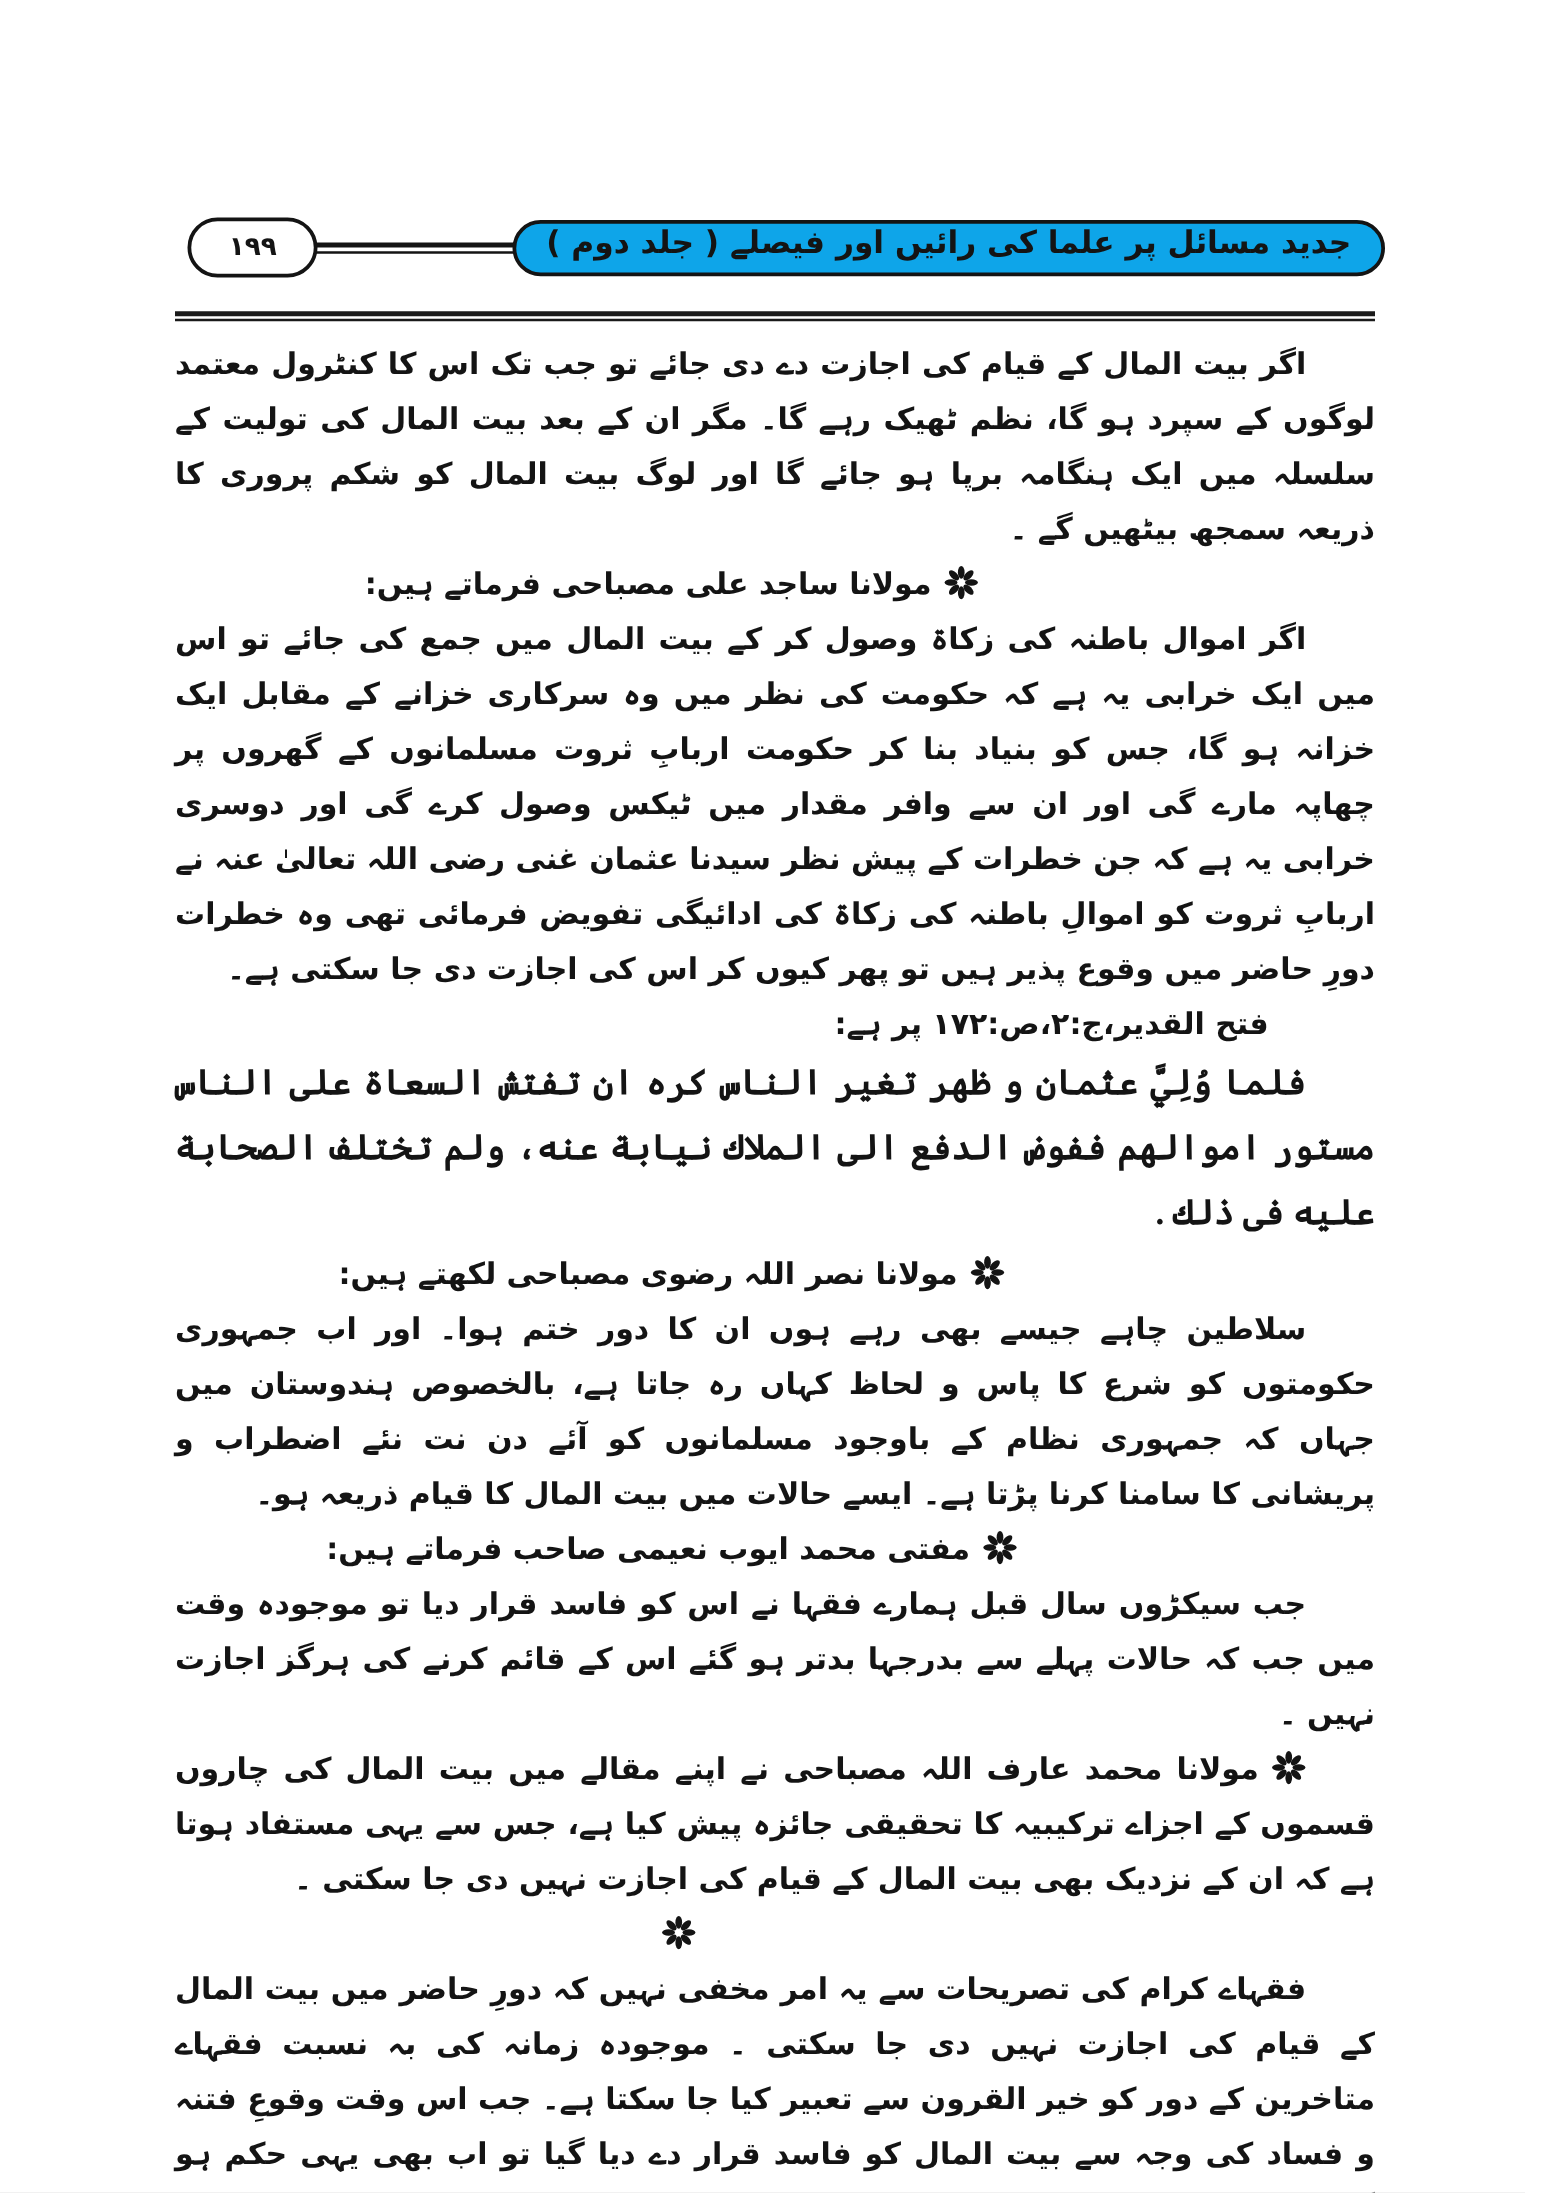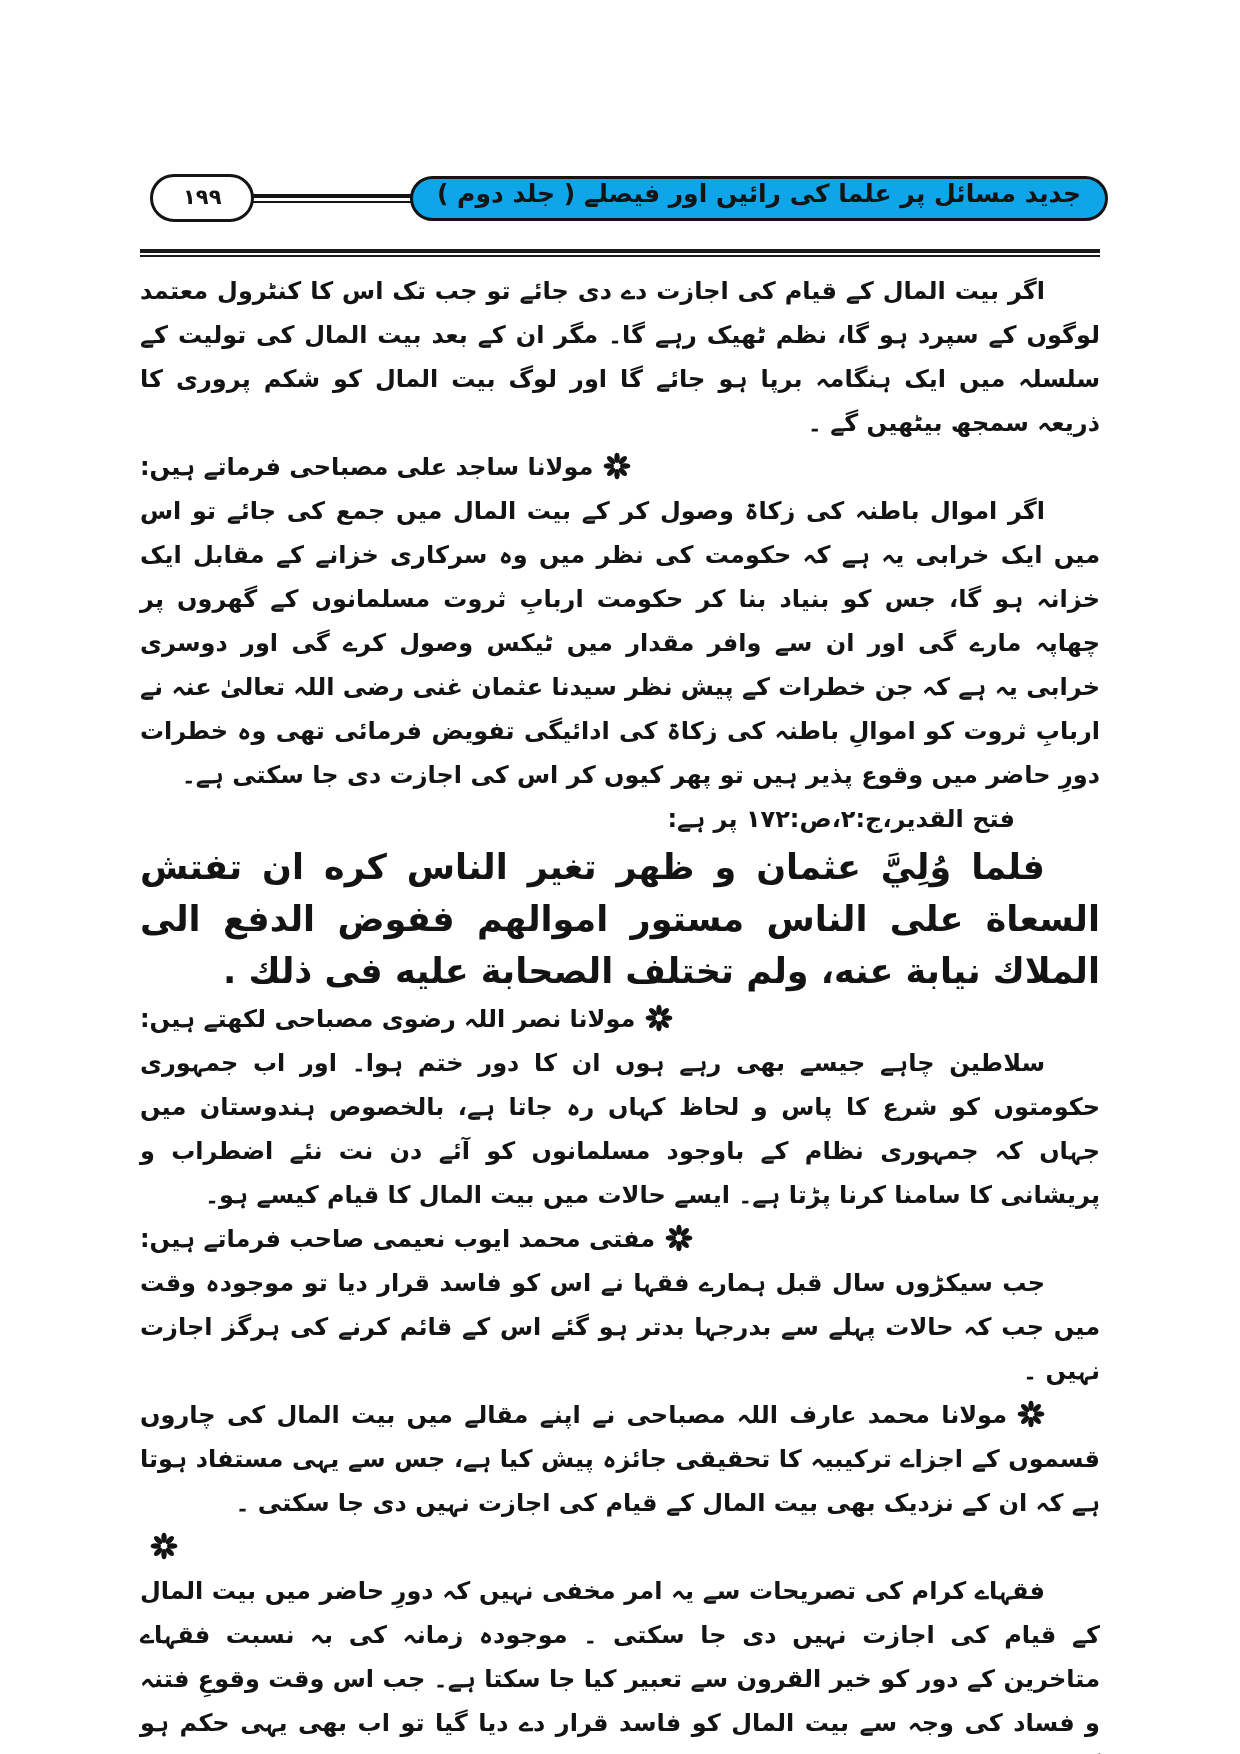--- a/index.html
+++ b/index.html
@@ -64,34 +64,35 @@
     line-height: 44px;
   }
   .para {
     margin: 0;
     text-align: justify;
     text-indent: 55px;
   }
   .speaker {
     margin: 0;
     padding-right: 165px;
-    text-align: left;
+    text-align: center;
     white-space: nowrap;
   }
   .ref {
     margin: 0;
     padding-right: 85px;
     text-align: right;
   }
   .arabic {
     margin: 0;
     text-align: justify;
     text-indent: 55px;
-    font-size: 35px;
+    font-size: 28px;
     line-height: 52px;
+    font-family: Liberation Serif, serif;
   }
   .flower {
     width: 28px;
     height: 28px;
     vertical-align: -5px;
     margin-left: 10px;
   }
 </style>
 </head>
 <body>
@@ -143,21 +144,21 @@
           <ellipse cx="12" cy="5" rx="2.3" ry="4.4" transform="rotate(90 12 12)"></ellipse>
           <ellipse cx="12" cy="5" rx="2.3" ry="4.4" transform="rotate(135 12 12)"></ellipse>
           <ellipse cx="12" cy="5" rx="2.3" ry="4.4" transform="rotate(180 12 12)"></ellipse>
           <ellipse cx="12" cy="5" rx="2.3" ry="4.4" transform="rotate(225 12 12)"></ellipse>
           <ellipse cx="12" cy="5" rx="2.3" ry="4.4" transform="rotate(270 12 12)"></ellipse>
           <ellipse cx="12" cy="5" rx="2.3" ry="4.4" transform="rotate(315 12 12)"></ellipse>
         </g>
         <circle cx="12" cy="12" r="1.6" fill="#ffffff"></circle>
       </svg><span>مولانا نصر اللہ رضوی مصباحی لکھتے ہیں:</span></p>
 
-    <p class="para"><span>سلاطین چاہے جیسے بھی رہے ہوں ان کا دور ختم ہوا۔ اور اب جمہوری حکومتوں کو شرع کا پاس و لحاظ کہاں رہ جاتا ہے، بالخصوص ہندوستان میں جہاں کہ جمہوری نظام کے باوجود مسلمانوں کو آئے دن نت نئے اضطراب و پریشانی کا سامنا کرنا پڑتا ہے۔ ایسے حالات میں بیت المال کا قیام کیسے ہو۔</span></p>
+    <p class="para"><span>سلاطین چاہے جیسے بھی رہے ہوں ان کا دور ختم ہوا۔ اور اب جمہوری حکومتوں کو شرع کا پاس و لحاظ کہاں رہ جاتا ہے، بالخصوص ہندوستان میں جہاں کہ جمہوری نظام کے باوجود مسلمانوں کو آئے دن نت نئے اضطراب و پریشانی کا سامنا کرنا پڑتا ہے۔ ایسے حالات میں بیت المال کا قیام ذریعہ ہو۔</span></p>
 
     <p class="speaker">
       <svg class="flower" viewBox="0 0 24 24">
         <g fill="#141414">
           <ellipse cx="12" cy="5" rx="2.3" ry="4.4"></ellipse>
           <ellipse cx="12" cy="5" rx="2.3" ry="4.4" transform="rotate(45 12 12)"></ellipse>
           <ellipse cx="12" cy="5" rx="2.3" ry="4.4" transform="rotate(90 12 12)"></ellipse>
           <ellipse cx="12" cy="5" rx="2.3" ry="4.4" transform="rotate(135 12 12)"></ellipse>
           <ellipse cx="12" cy="5" rx="2.3" ry="4.4" transform="rotate(180 12 12)"></ellipse>
           <ellipse cx="12" cy="5" rx="2.3" ry="4.4" transform="rotate(225 12 12)"></ellipse>

